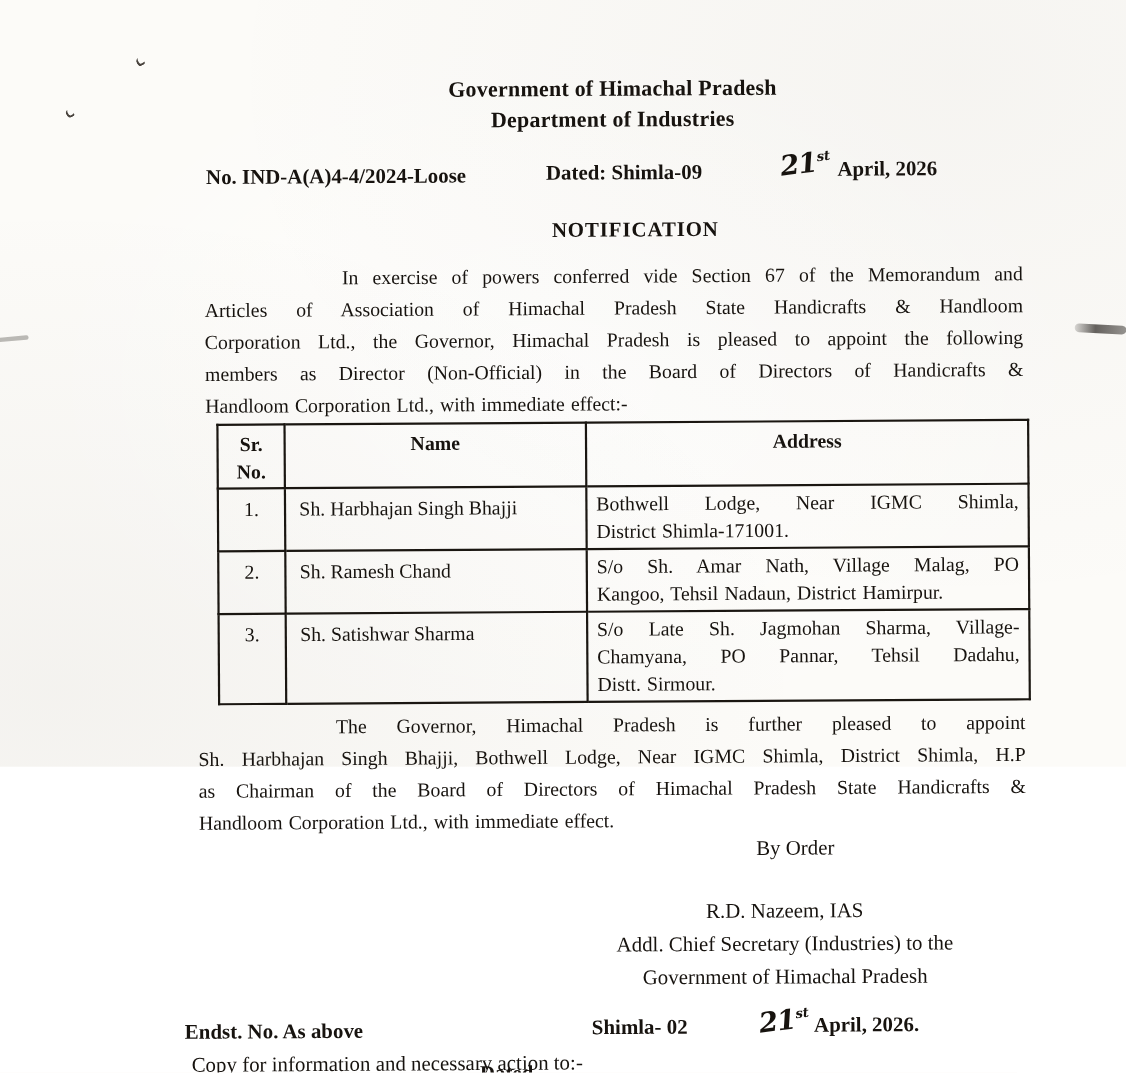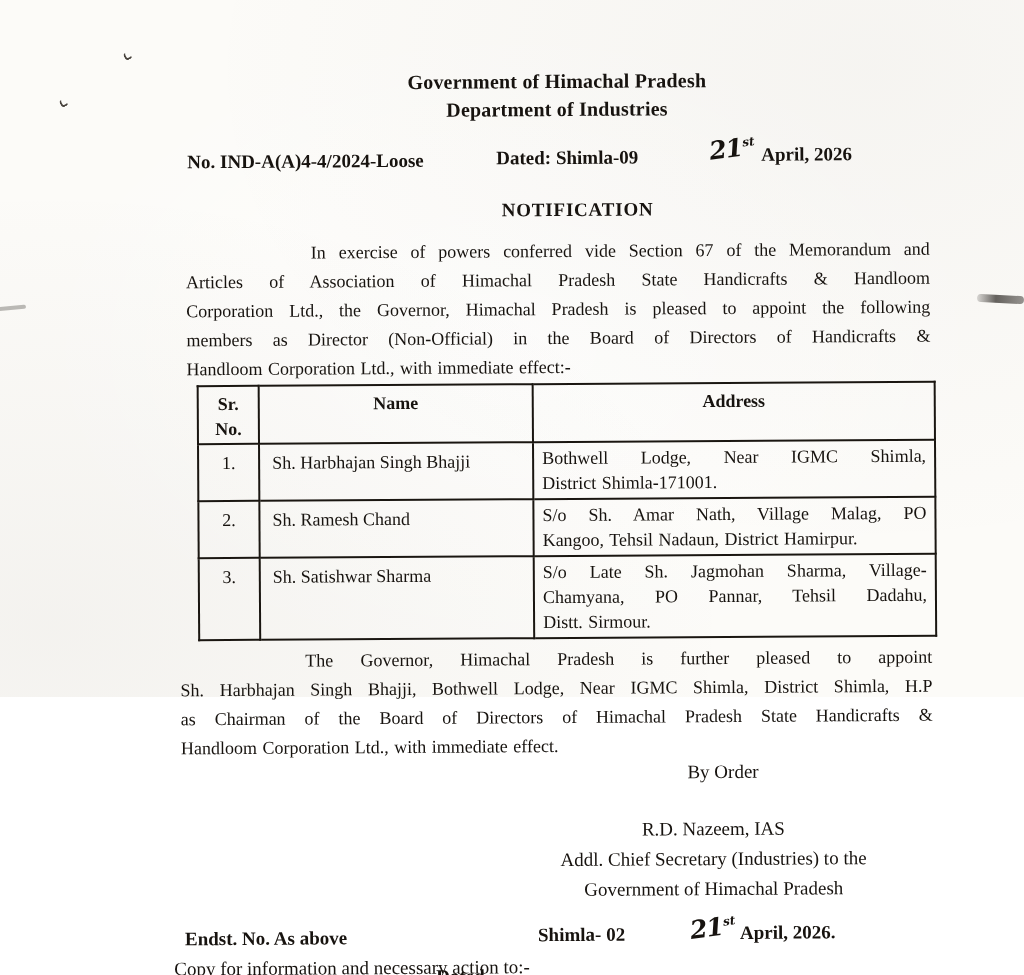--- a/index.html
+++ b/index.html
@@ -136,21 +136,21 @@
 
     <div class="abs byorder" style="top:762px; left:234px; width:600px;">By Order</div>
 
     <div class="abs sig" style="top:815px; left:224px; width:600px;">
       <div>R.D. Nazeem, IAS</div>
       <div>Addl. Chief Secretary (Industries) to the</div>
       <div>Government of Himachal Pradesh</div>
     </div>
 
     <div class="abs" style="top:924px; left:-22px; width:780px; height:34px;">
-      <span class="abs endst-row" style="left:0; top:2px;margin-left:17px;">Endst. No. As above</span>
+      <span class="abs endst-row" style="left:0; top:2px;">Endst. No. As above</span>
       <span class="abs endst-row" style="left:268px; top:1px;margin-top:40px;">Dated</span>
       <span class="abs endst-row" style="left:370px; top:0;">Shimla- 02</span>
       <span class="abs hand" style="left:522px; top:-10px;"><span>21</span><sup>st</sup></span>
       <span class="abs endst-row" style="left:572px; top:-1px;">April, 2026.</span>
     </div>
 
     <div class="abs copyline" style="top:956px; left:-16px;">Copy for information and necessary action to:-</div>
 
   </div>
 </div>

